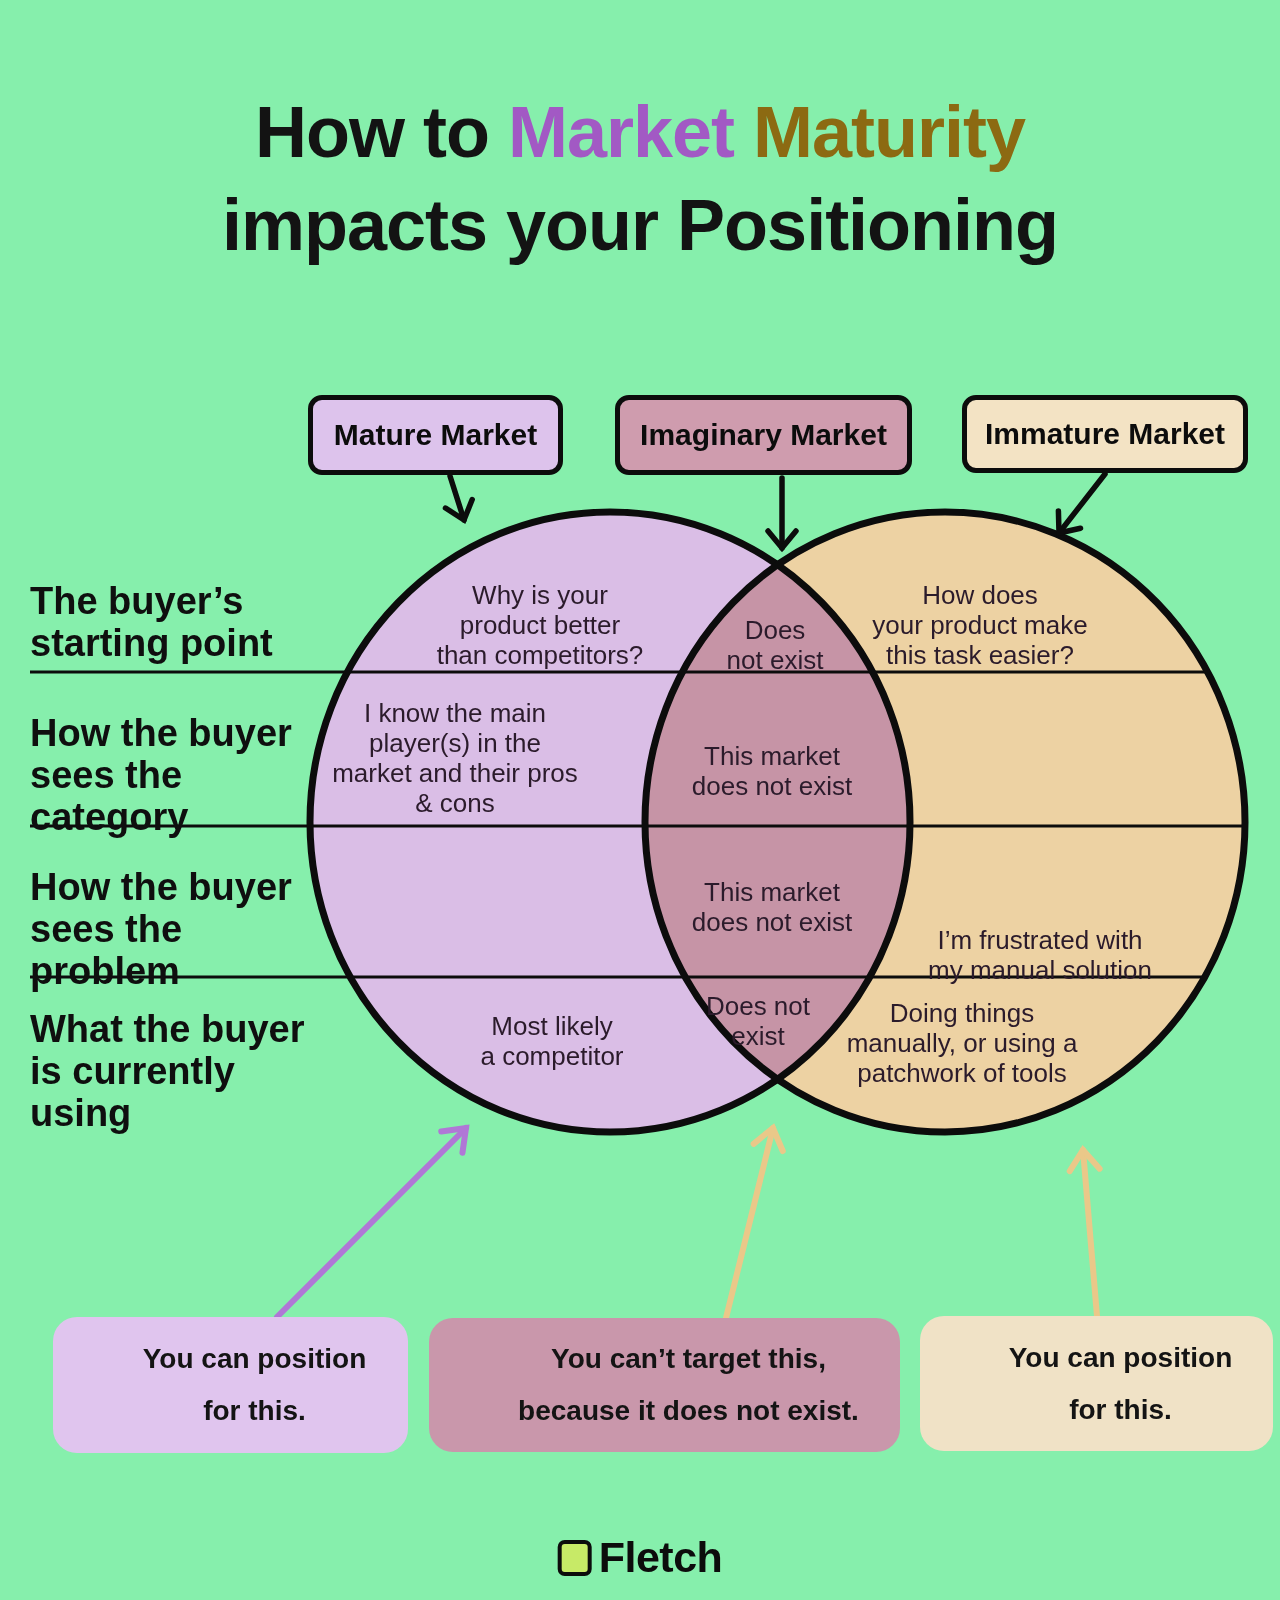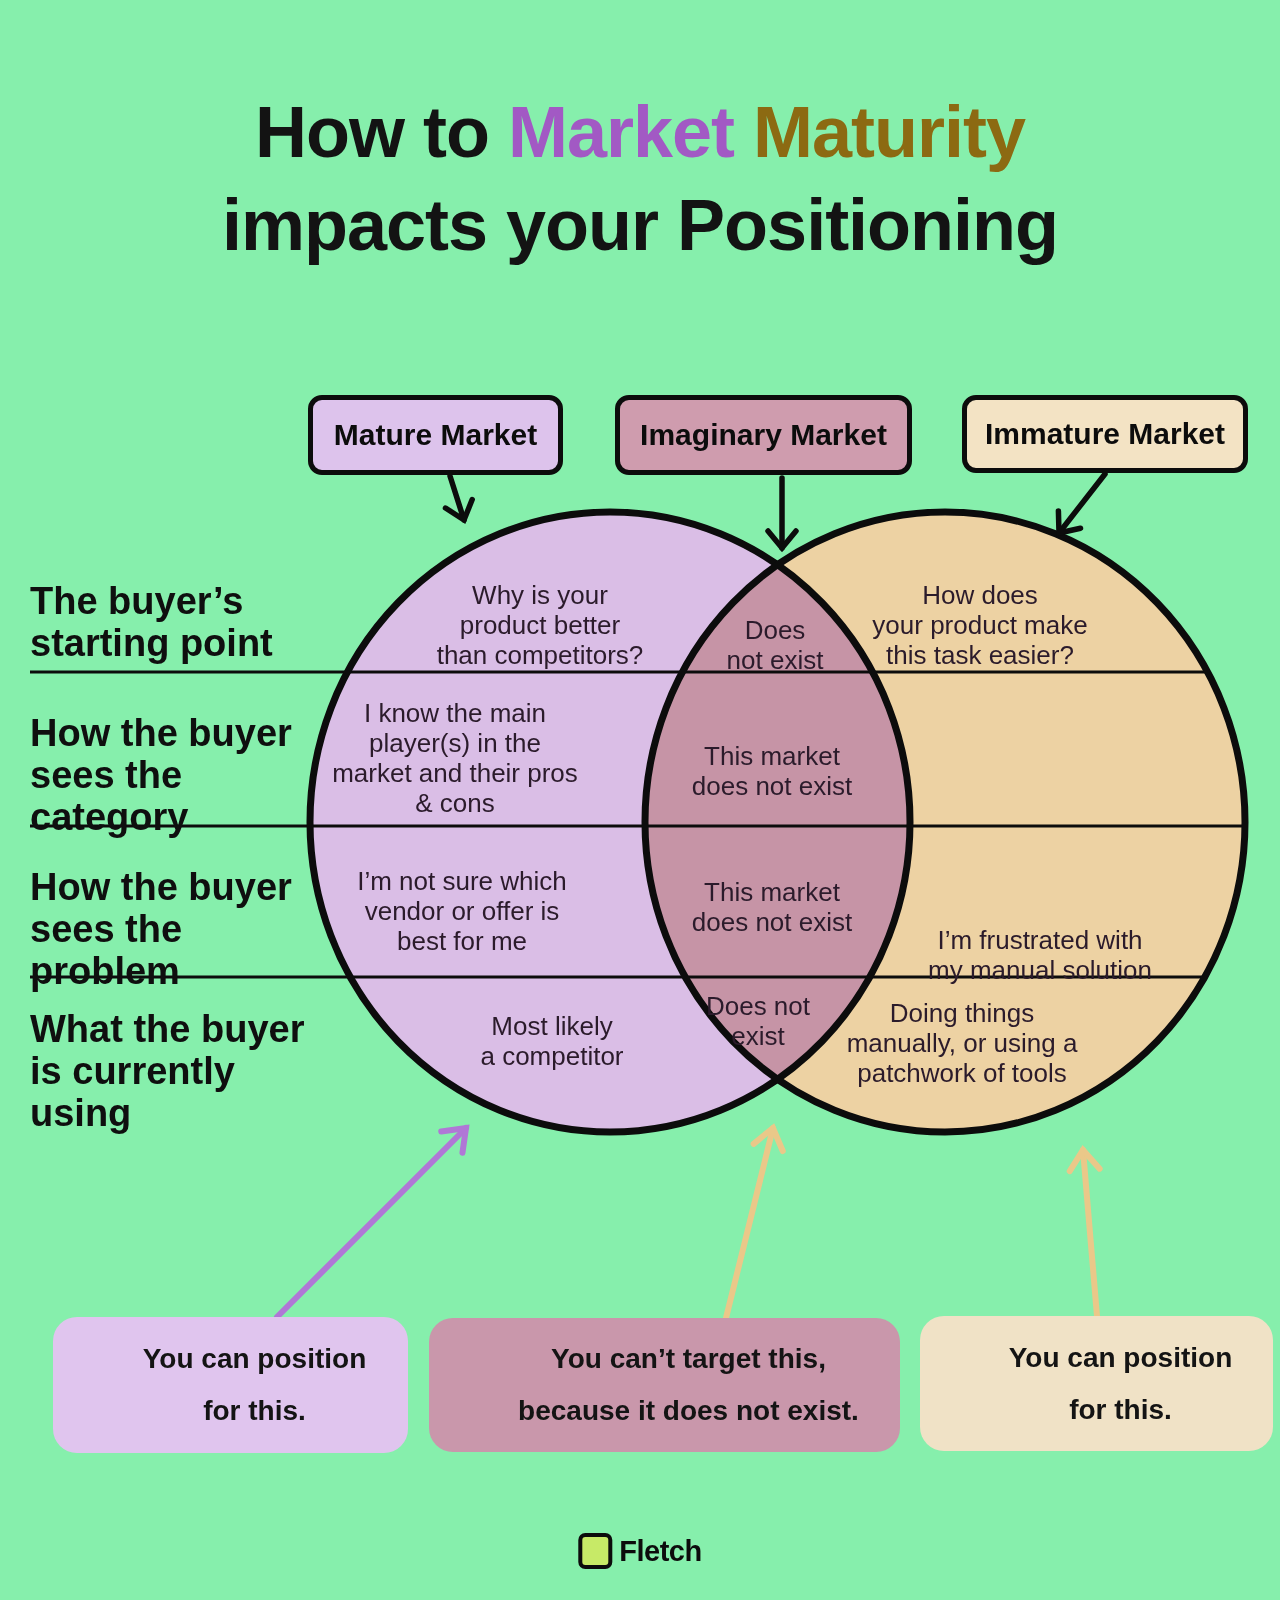--- a/index.html
+++ b/index.html
@@ -60,21 +60,21 @@
   .bb{left:429px;top:1318px;width:423px;height:134px;background:#c997ab;}
   .bc{left:920px;top:1316px;width:305px;height:135px;background:#f0e2c6;}
   
   .brand{
     position:absolute;left:50%;top:1533px;transform:translateX(-50%);
     display:flex;align-items:center;gap:7px;
   }
   .brand-square{
     width:26px;height:28px;background:#c7ea67;border:4px solid #0c0c0c;border-radius:7px;
   }
-  .brand-text{font-size:29px;font-weight:700;color:#0c0c0c;letter-spacing:-0.5px;}
+  .brand-text{font-size:43px;font-weight:700;color:#0c0c0c;letter-spacing:-0.5px;}
 </style>
 </head>
 <body>
 
 <div class="canvas">
 
   <h1 class="title"><span>How to</span>
     <span class="t-purple">Market</span>
     <span class="t-gold">Maturity</span><br>
     <span>impacts your Positioning</span>
@@ -129,23 +129,20 @@
   <div class="rowlabel r4">What the buyer
 is currently using</div>
 
   <div class="vtext vl1">Why is your
 product better
 than competitors?</div>
   <div class="vtext vl2">I know the main
 player(s) in the
 market and their pros
 &amp; cons</div>
-  <div class="vtext vl3">I’m not sure which
-vendor or offer is
-best for me</div>
   <div class="vtext vl4">Most likely
 a competitor</div>
 
   <div class="vtext vm1">Does
 not exist</div>
   <div class="vtext vm2">This market
 does not exist</div>
   <div class="vtext vm3">This market
 does not exist</div>
   <div class="vtext vm4">Does not

